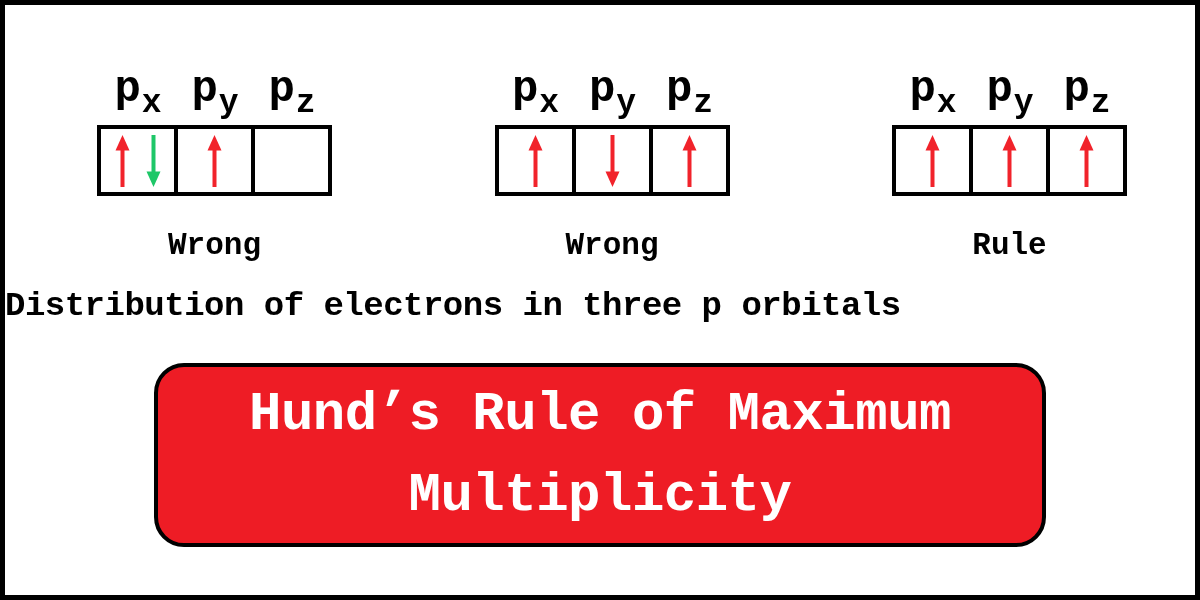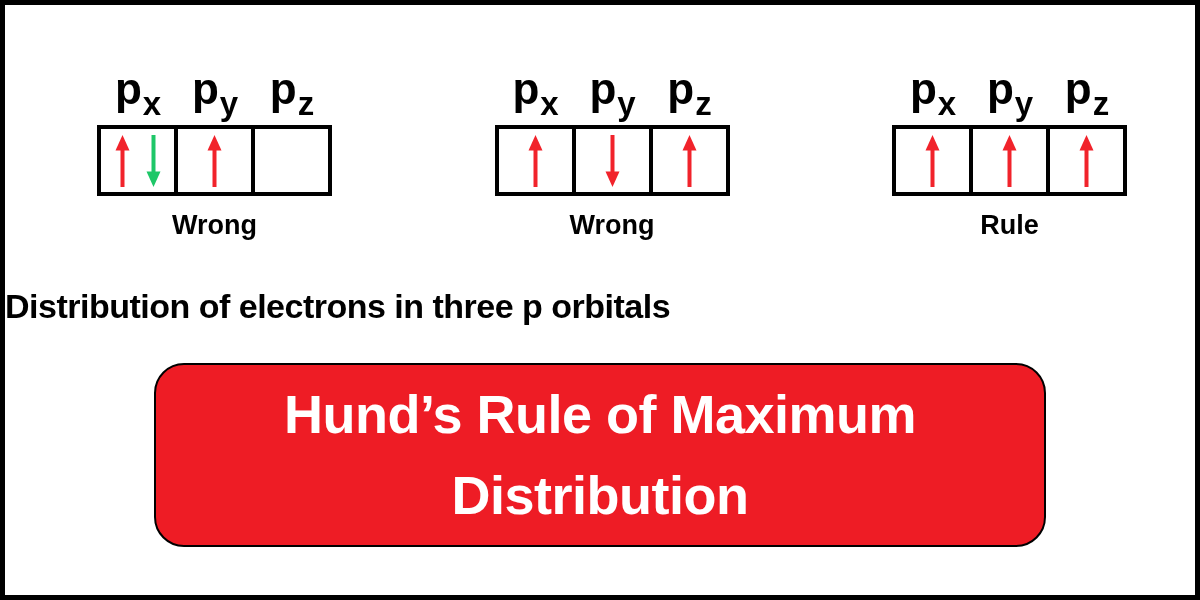--- a/index.html
+++ b/index.html
@@ -1,48 +1,48 @@
 <!DOCTYPE html>
 <html><head>
 <meta charset="utf-8">
 <style>
   html,body { margin:0; padding:0; background:#e9e9e9; }
   .frame {
     position:relative; width:1200px; height:600px; box-sizing:border-box;
     background:#ffffff; border:5px solid #000;
-    font-family:Liberation Sans, sans-serif; overflow:hidden;
+    font-family:Liberation Mono, monospace; overflow:hidden;
   }
   .groups-row {
     position:absolute; top:62px; left:0; right:0;
     display:flex; justify-content:space-between;
     padding:0 68px 0 92px;
   }
   .group { display:flex; flex-direction:column; align-items:center; }
   .labels { display:flex; width:100%; justify-content:space-between; padding:0 2px; box-sizing:border-box; }
   .plabel { width:77px; text-align:center; font-weight:bold; color:#000; line-height:1; height:58px; }
   .pbase { font-size:44px; }
   .psub  { font-size:33px; position:relative; top:11px; left:1px; }
   .boxes { display:flex; border:4px solid #000; background:#fff; }
   .cell {
     width:73px; height:63px; border-right:4px solid #000;
     display:flex; align-items:center; justify-content:center; gap:12px;
   }
   .cell:last-child { border-right:none; }
   .arrow { display:block; }
   .arrow.down { transform:rotate(180deg); }
-  .verdict { margin-top:14px; font-size:27px; font-weight:bold; color:#000; letter-spacing:0px; }
+  .verdict { margin-top:32px; font-size:31px; font-weight:bold; color:#000; letter-spacing:0px; }
   .caption {
     position:absolute; top:282px; left:0; width:100%;
     text-align:left; font-size:34px; font-weight:bold; color:#000;
     letter-spacing:-0.5px;
   }
   .banner {
     position:absolute; top:358px; left:50%; transform:translateX(-50%);
     width:892px; height:184px; box-sizing:border-box;
-    border:2px solid #0f172a; border-radius:30px;
+    border:4px solid #0f172a; border-radius:30px;
     display:flex; flex-direction:column; align-items:center; justify-content:center;
     font-weight:bold; font-size:54px; line-height:1.5; letter-spacing:-0.5px;
   }
 </style>
 </head>
 <body>
 
 <div class="frame" style="background: rgb(255, 255, 255); border-color: rgb(0, 0, 0);">
   <div class="groups-row" id="groups">
       <div class="group">
@@ -125,15 +125,15 @@
             <path d="M9.5 1 L2.5 16.5 L16.5 16.5 Z" fill="#f1232b"></path>
           </svg>
           </div>
         </div>
         <div class="verdict">Rule</div>
       </div>
     </div>
   <div class="caption">Distribution of electrons in three p orbitals</div>
   <div class="banner" style="background: rgb(238, 28, 37); border-color: rgb(0, 0, 0); color: rgb(255, 255, 255);">
     <div>Hund’s Rule of Maximum</div>
-    <div>Distribution</div>
+    <div>Multiplicity</div>
   </div>
 </div>
 
 </body></html>

